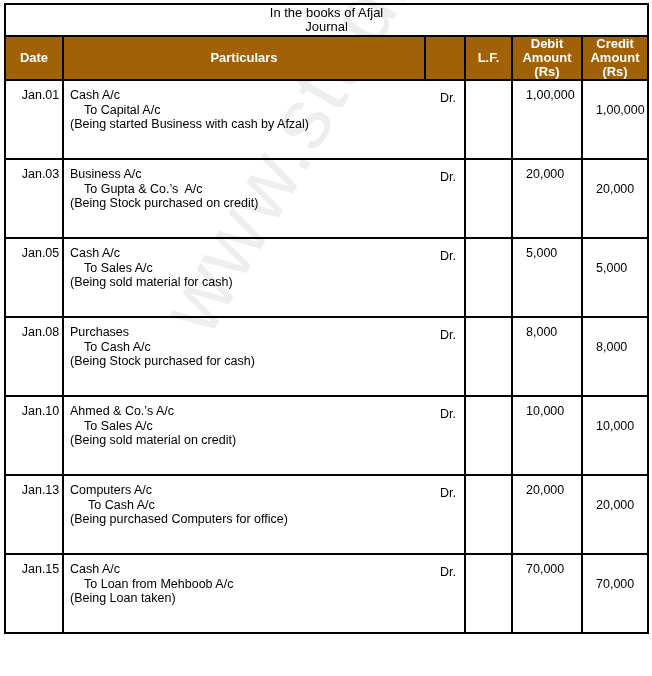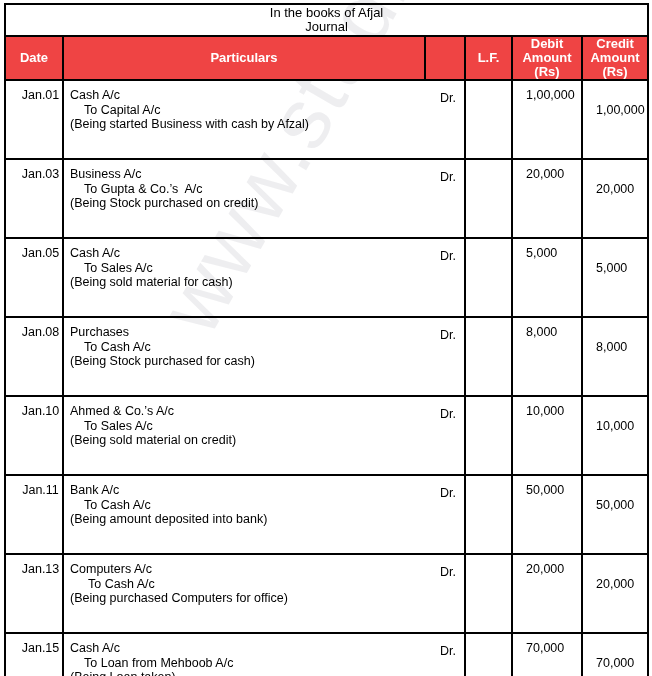--- a/index.html
+++ b/index.html
@@ -2,21 +2,21 @@
 <html><head>
 <meta charset="utf-8">
 <style>
   html, body { margin: 0; padding: 0; background: #ffffff; }
   body { width: 652px; height: 676px; position: relative; overflow: hidden;
          font-family: "Liberation Sans", sans-serif; color: #000; }
   .journal { position: absolute; left: 4px; top: 3px; width: 643px; border-collapse: collapse; table-layout: fixed; }
   .journal td, .journal th { border: 2px solid #000; padding: 0; }
   .title-row td { height: 30px; text-align: center; font-size: 13px; line-height: 14px; font-weight: normal; }
   .title-row td span { display: block; }
-  .hdr th { background: #ef4444; color: #fff; font-weight: bold; font-size: 13px; height: 41px; line-height: 14px; text-align: center; border-color: #000; }
+  .hdr th { background: #a16207; color: #fff; font-weight: bold; font-size: 13px; height: 41px; line-height: 14px; text-align: center; border-color: #000; }
   .row td { height: 55px; vertical-align: top; font-size: 12.5px; line-height: 14.5px; padding-left: 13px; }
   .date-cell { text-align: center; padding-top: 7px !important; }
   .part-cell { padding: 7px 0 0 6px !important; position: relative; }
   .part-cell .dr { position: absolute; right: 8px; top: 10px; }
   .line { display: block; white-space: pre; }
   .line.to { padding-left: 14px; }
   .line.to2 { padding-left: 18px; }
   .amt { padding-right: 6px !important; }
   .debit { padding-top: 7px !important; }
   .credit { padding-top: 22px !important; }
@@ -113,32 +113,20 @@
       <span class="line">Ahmed &amp; Co.’s A/c</span>
       <span class="line to">To Sales A/c</span>
       <span class="line">(Being sold material on credit)</span>
       <span class="dr">Dr.</span>
     </td>
     <td></td>
     <td class="amt debit">10,000</td>
     <td class="amt credit">10,000</td>
   </tr>
 
-  <tr class="row">
-    <td class="date-cell">Jan.11</td>
-    <td class="part-cell" colspan="2">
-      <span class="line">Bank A/c</span>
-      <span class="line to">To Cash A/c</span>
-      <span class="line">(Being amount deposited into bank)</span>
-      <span class="dr">Dr.</span>
-    </td>
-    <td></td>
-    <td class="amt debit">50,000</td>
-    <td class="amt credit">50,000</td>
-  </tr>
 
   <tr class="row">
     <td class="date-cell">Jan.13</td>
     <td class="part-cell" colspan="2">
       <span class="line">Computers A/c</span>
       <span class="line to2">To Cash A/c</span>
       <span class="line">(Being purchased Computers for office)</span>
       <span class="dr">Dr.</span>
     </td>
     <td></td>

